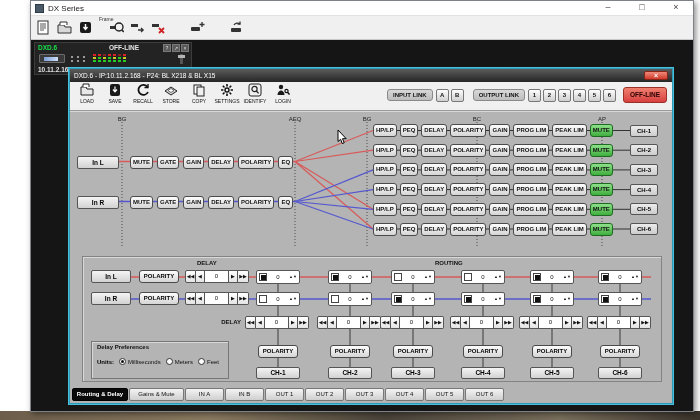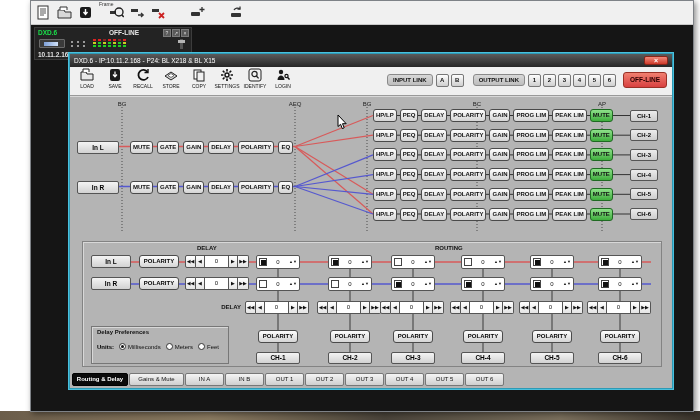--- a/index.html
+++ b/index.html
@@ -119,20 +119,29 @@
   .cursor { position:absolute; left:306px; top:90px; z-index:50; }
 </style>
 </head>
 <body>
 
 <div class="page">
   <div class="wallpaper"></div>
 
   <div class="app">
 
+    <div class="titlebar">
+      <span class="appicon"></span>
+      <span class="tname">DX Series</span>
+      <span class="wctl">
+        <span>–</span>
+        <span>□</span>
+        <span>×</span>
+      </span>
+    </div>
 
     <div class="apptb">
       <span class="framelbl">Frame</span>
       <span class="tbico">
           <svg viewBox="0 0 15 15">
             <rect x="2" y="1" width="10" height="13" fill="#fff" stroke="#333"></rect>
             <path d="M4 4h6M4 6h6M4 8h6M4 10h4" stroke="#555" stroke-width="1" fill="none"></path>
           </svg>
         </span>
       <span class="tbico">

